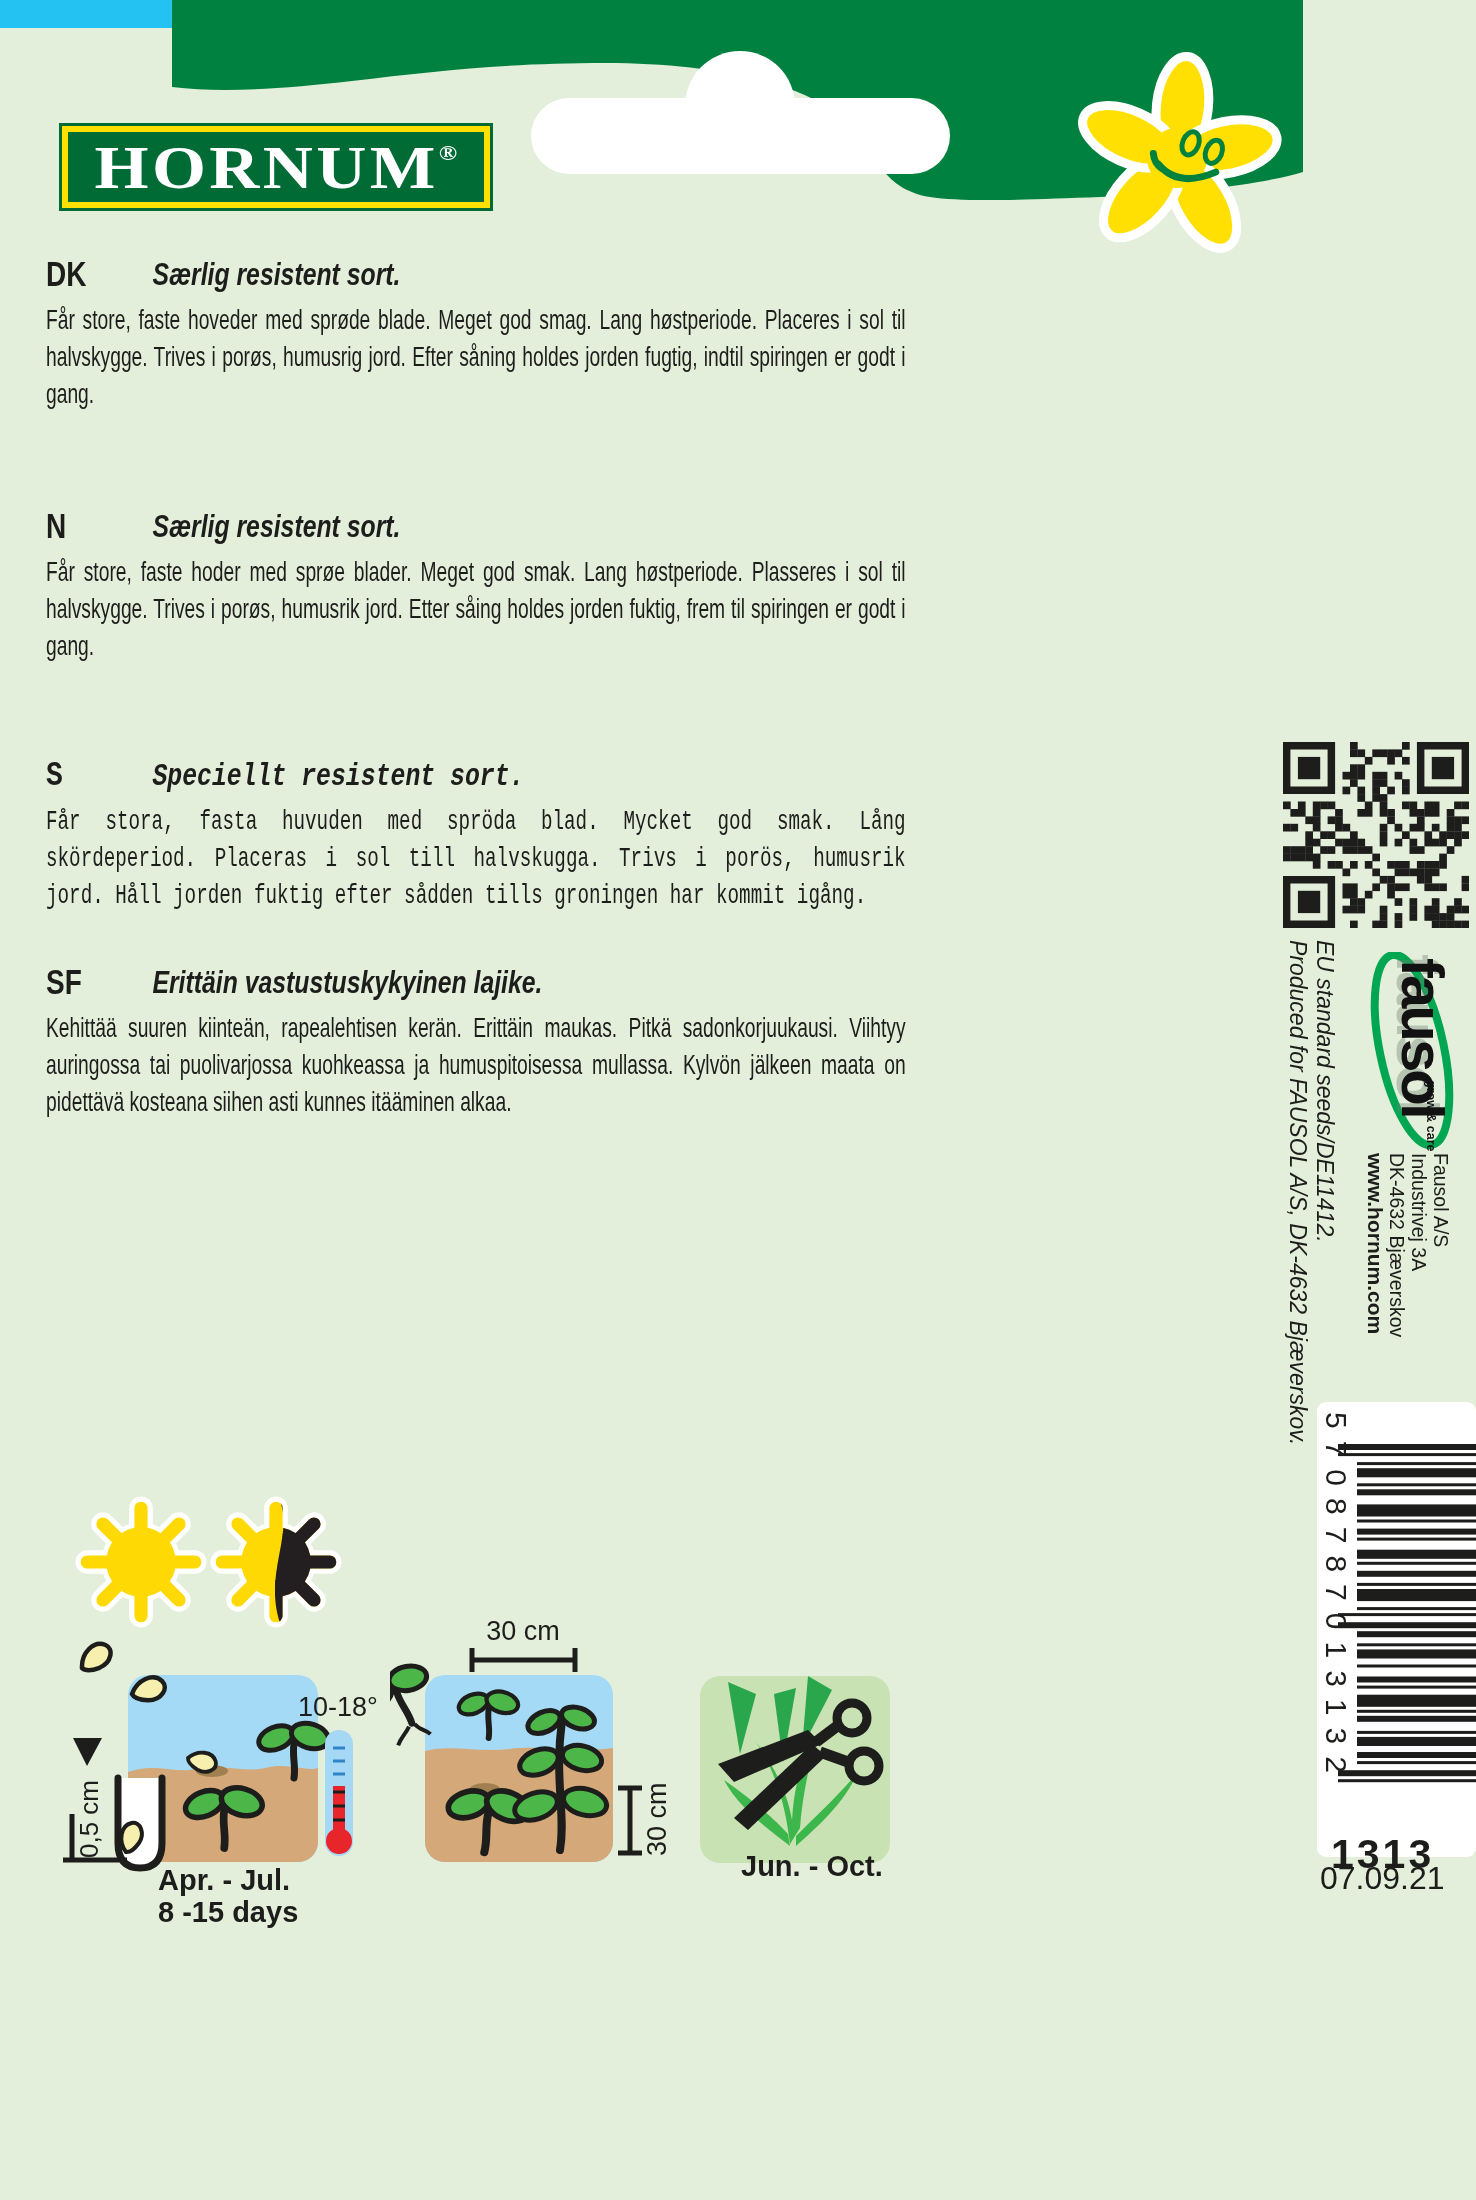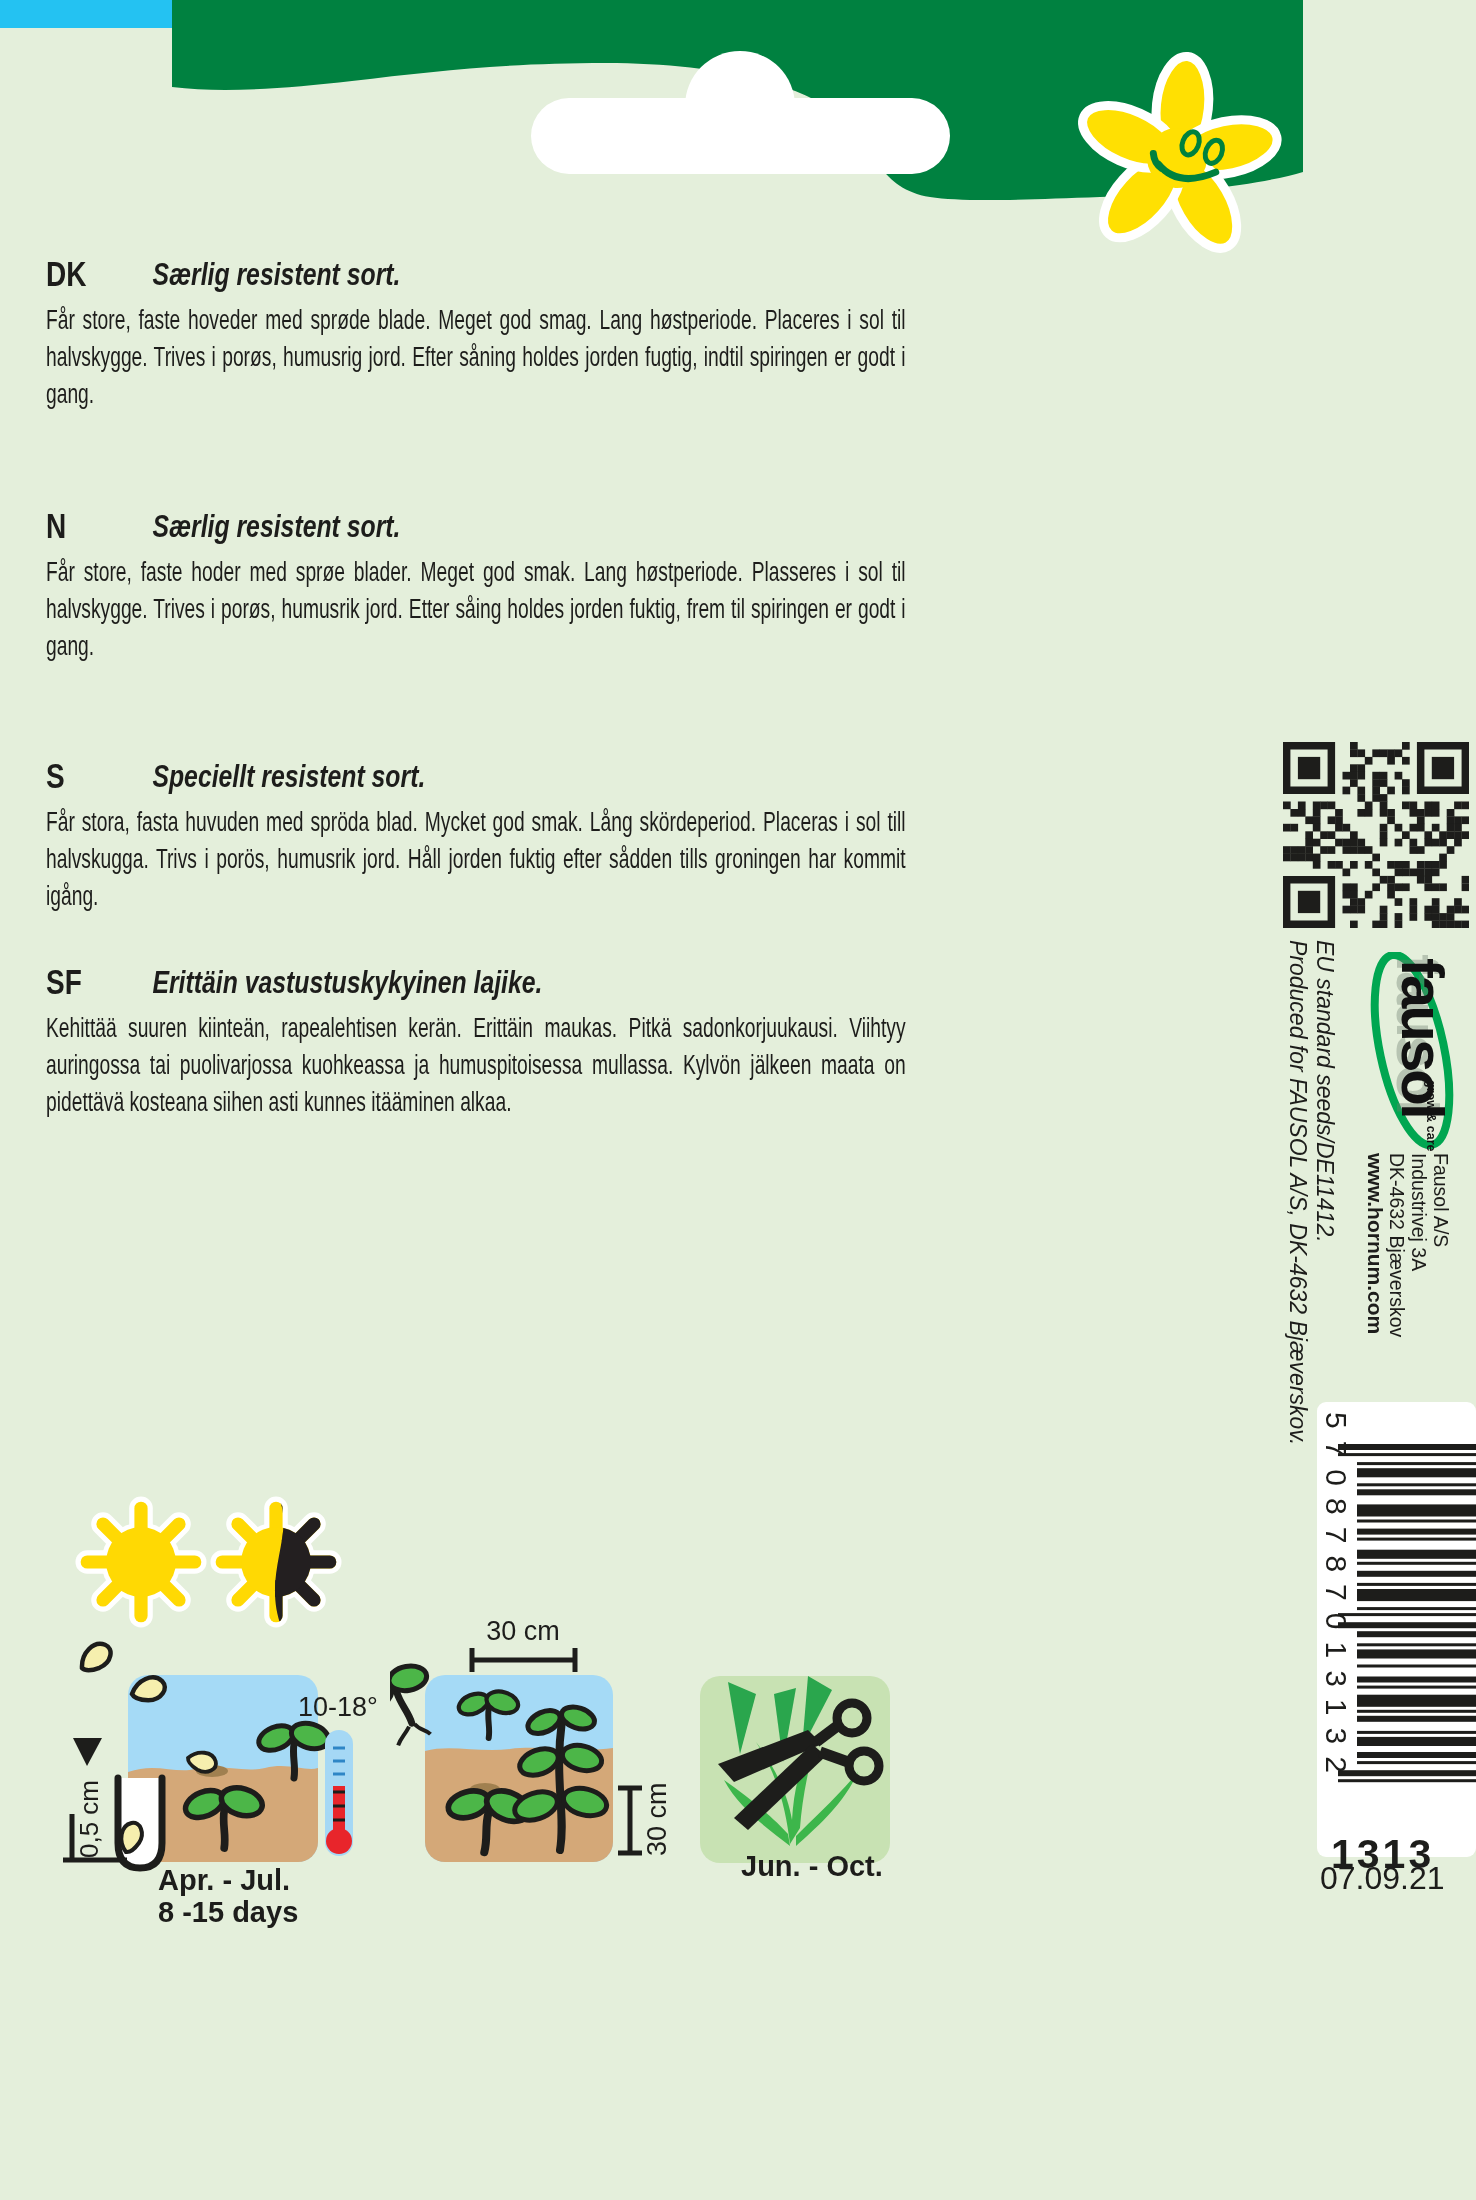--- a/index.html
+++ b/index.html
@@ -68,30 +68,33 @@
         <ellipse cx="52" cy="0" rx="50" ry="26" transform="rotate(126)"></ellipse>
         <ellipse cx="52" cy="0" rx="50" ry="26" transform="rotate(198)"></ellipse>
       </g>
       <circle r="30" fill="#ffe002"></circle>
       <ellipse cx="12" cy="-16" rx="8" ry="12" transform="rotate(16 12 -16)" fill="#ffe002" stroke="#00813e" stroke-width="5"></ellipse>
       <ellipse cx="36" cy="-10" rx="8" ry="12" transform="rotate(16 36 -10)" fill="#ffe002" stroke="#00813e" stroke-width="5"></ellipse>
       <path d="M-24,-2 Q-22,8 -14,12 M-18,8 Q4,30 40,10" fill="none" stroke="#00813e" stroke-width="7" stroke-linecap="round"></path>
     </g>
   </svg>
 
+  <div class="abs hornum-box">
+    <div class="hornum-text"><span>HORNUM</span><span class="hornum-reg">®</span></div>
+  </div>
 
   <div class="section" style="top:506px;">
     <div class="sec-head"><span class="sec-code">N</span><span class="sec-title">Særlig resistent sort.</span></div>
     <div class="sec-body">Får store, faste hoder med sprøe blader. Meget god smak. Lang høstperiode. Plasseres i sol til halvskygge. Trives i porøs, humusrik jord. Etter såing holdes jorden fuktig, frem til spiringen er godt i gang.</div>
   </div>
   <div class="section" style="top:254px;">
     <div class="sec-head"><span class="sec-code">DK</span><span class="sec-title">Særlig resistent sort.</span></div>
     <div class="sec-body">Får store, faste hoveder med sprøde blade. Meget god smag. Lang høstperiode. Placeres i sol til halvskygge. Trives i porøs, humusrig jord. Efter såning holdes jorden fugtig, indtil spiringen er godt i gang.</div>
   </div>
-  <div class="section" style="top:756px;">
+  <div class="section" style="top:756px;font-family:Liberation Mono, monospace;">
     <div class="sec-head"><span class="sec-code">S</span><span class="sec-title">Speciellt resistent sort.</span></div>
     <div class="sec-body">Får stora, fasta huvuden med spröda blad. Mycket god smak. Lång skördeperiod. Placeras i sol till halvskugga. Trivs i porös, humusrik jord. Håll jorden fuktig efter sådden tills groningen har kommit igång.</div>
   </div>
   <div class="section" style="top:962px;">
     <div class="sec-head"><span class="sec-code">SF</span><span class="sec-title">Erittäin vastustuskykyinen lajike.</span></div>
     <div class="sec-body">Kehittää suuren kiinteän, rapealehtisen kerän. Erittäin maukas. Pitkä sadonkorjuukausi. Viihtyy auringossa tai puolivarjossa kuohkeassa ja humuspitoisessa mullassa. Kylvön jälkeen maata on pidettävä kosteana siihen asti kunnes itääminen alkaa.</div>
   </div>
 
   <svg class="abs" style="left:1283px;top:742px;" width="186" height="186" viewBox="0 0 186 186" fill="#1d1d1b">
       <rect x="67.0" y="0.0" width="7.7" height="7.7"></rect>

